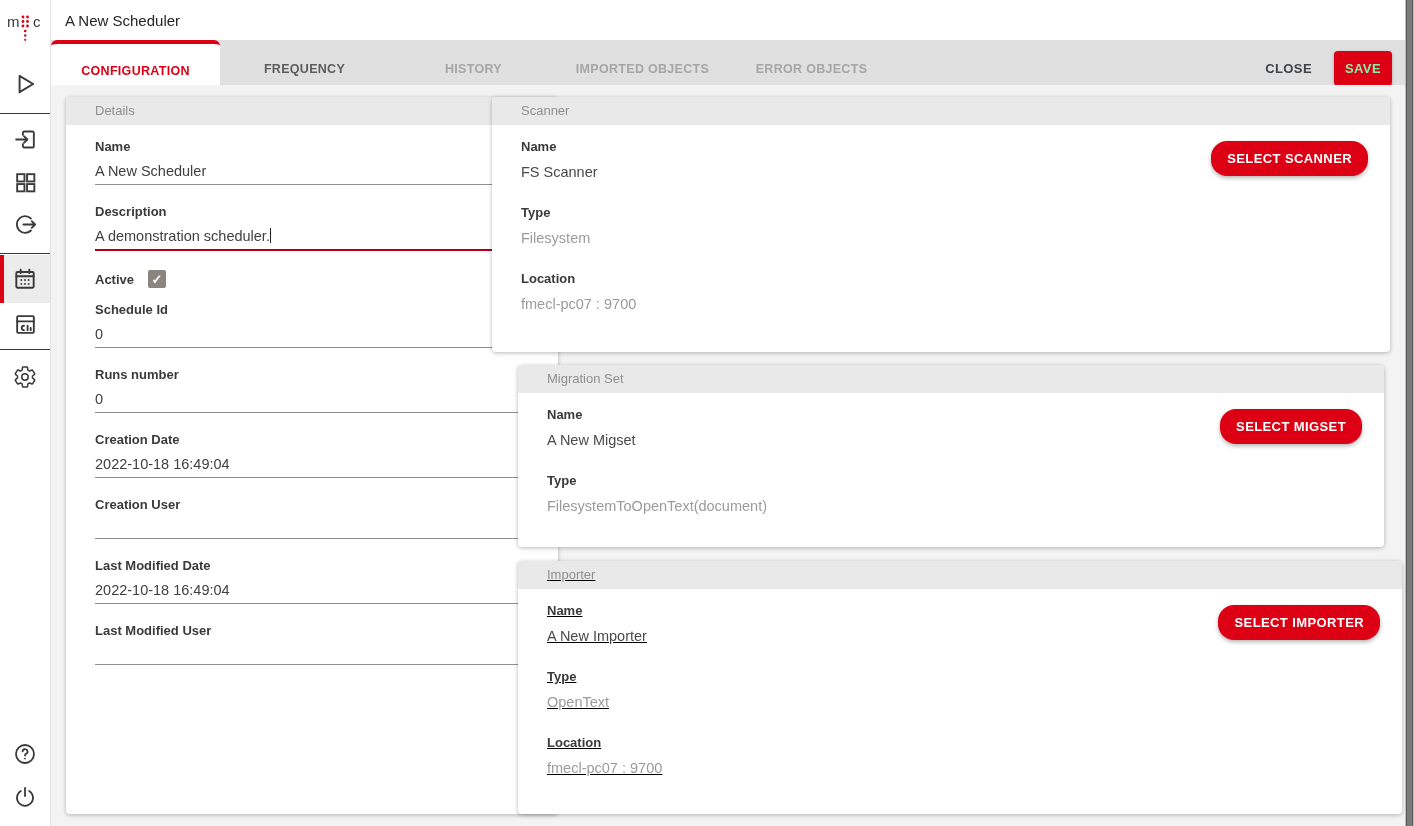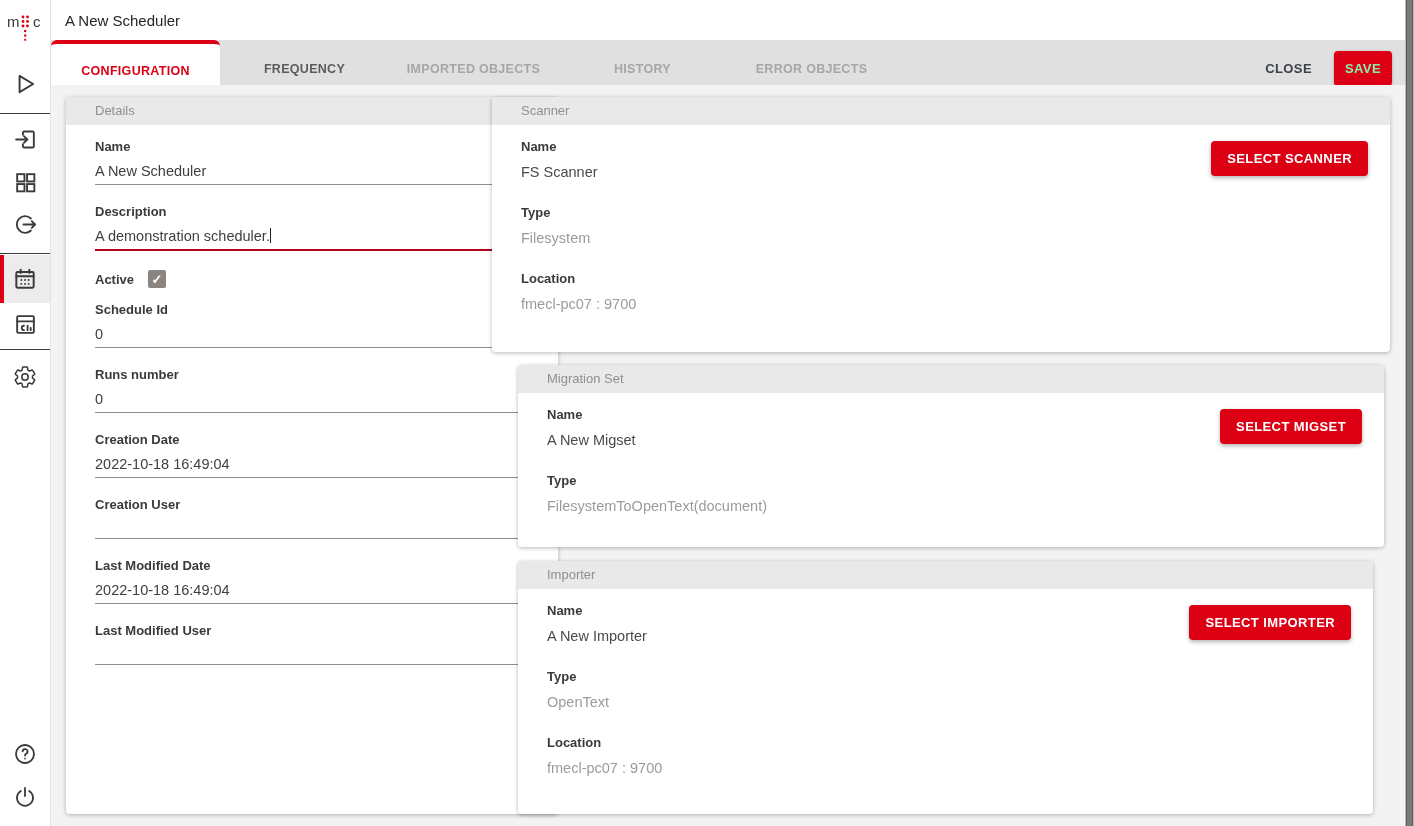--- a/index.html
+++ b/index.html
@@ -47,27 +47,27 @@
   .d-value.focused { border-bottom:2px solid #b3001a; }
   .caret { display:inline-block; width:1px; height:15px; background:#222; vertical-align:-2px; }
   .active-row { display:flex; align-items:center; margin-bottom:14px; }
   .active-row .fld-label { margin:0 14px 0 0; }
   .checkbox { width:18px; height:18px; background:#8c857f; border-radius:2px; display:flex; align-items:center; justify-content:center; cursor:pointer; }
   .checkbox.checked::after { content:"\2713"; color:#fff; font-size:13px; font-weight:bold; }
 
   
   .scanner-card  { left:441px; top:12px;  right:15px; height:255px; }
   .migset-card   { left:467px; top:280px; right:21px; height:182px; }
-  .importer-card { left:467px; top:476px; right:32px; height:253px; }
+  .importer-card { left:467px; top:476px; right:3px; height:253px;text-decoration:underline; }
   .r-fld { margin-bottom:24px; }
   .r-fld .fld-label { margin-bottom:10px; }
   .r-value { font-size:14.5px; min-height:17px; }
   .r-value.dark { color:#4a4a4a; }
   .r-value.muted { color:#9b9b9b; }
-  .panel-btn { position:absolute; top:16px; right:22px; height:35px; padding:0 16px; background:#dd0015; color:#fff; font-size:13px; font-weight:bold; letter-spacing:.4px; border:none; border-radius:4px; cursor:pointer; font-family:inherit; box-shadow:0 2px 4px rgba(0,0,0,.3); }
+  .panel-btn { position:absolute; top:16px; right:22px; height:35px; padding:0 16px; background:#dd0015; color:#fff; font-size:13px; font-weight:bold; letter-spacing:.4px; border:none; border-radius:16px; cursor:pointer; font-family:inherit; box-shadow:0 2px 4px rgba(0,0,0,.3); }
 </style>
 </head>
 <body>
 
 <div class="root">
 
   <nav class="sidebar">
     <div class="logo">
       <svg width="44" height="40" viewBox="0 0 44 40">
         <text x="4" y="21" font-size="15" fill="#3a3a3a">m</text>
@@ -157,22 +157,22 @@
     </div>
   </nav>
 
   <header class="topbar">
     <div class="page-title">A New Scheduler</div>
   </header>
 
   <div class="tabbar">
     <div class="tab active">CONFIGURATION</div>
     <div class="tab dim">FREQUENCY</div>
+    <div class="tab disabled">HISTORY</div>
     <div class="tab disabled">IMPORTED OBJECTS</div>
-    <div class="tab disabled">HISTORY</div>
     <div class="tab disabled">ERROR OBJECTS</div>
     <div class="tab-spacer"></div>
     <button class="close-btn">CLOSE</button>
     <button class="save-btn">SAVE</button>
   </div>
 
   <main class="content">
 
     <section class="card details-card">
       <div class="card-header">Details</div>

